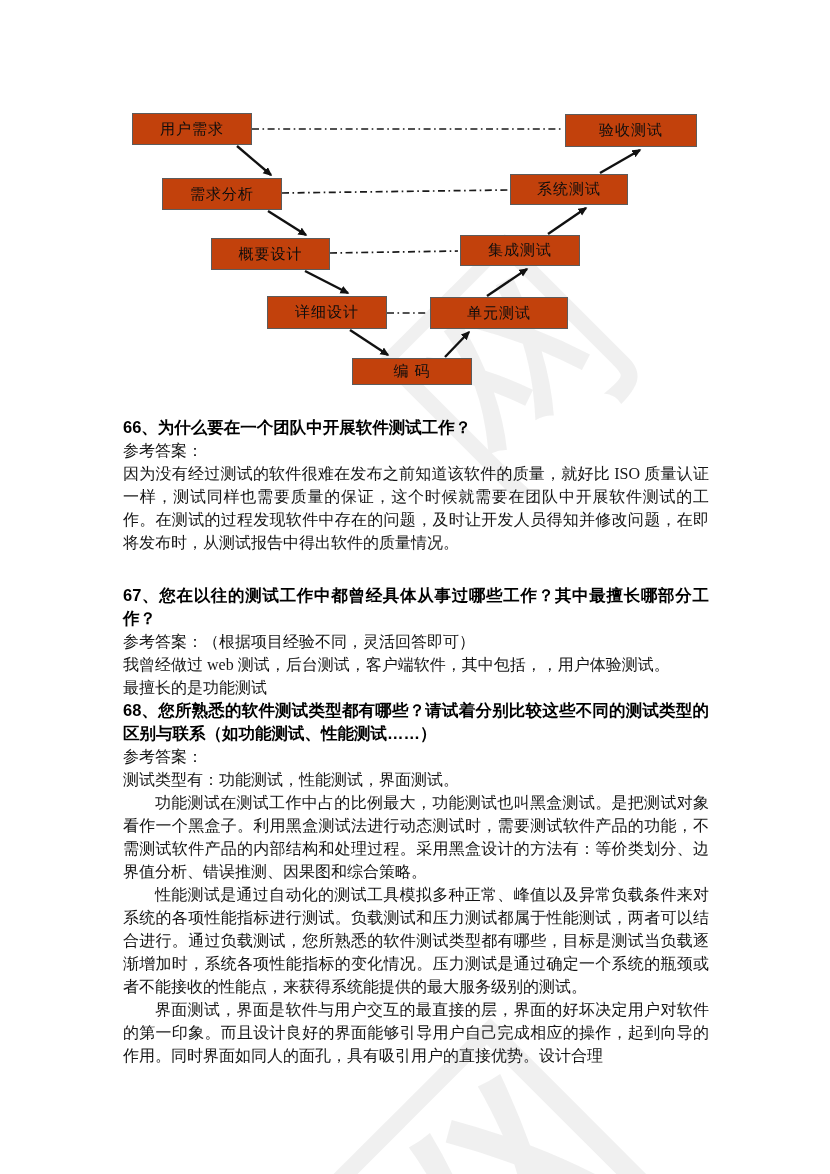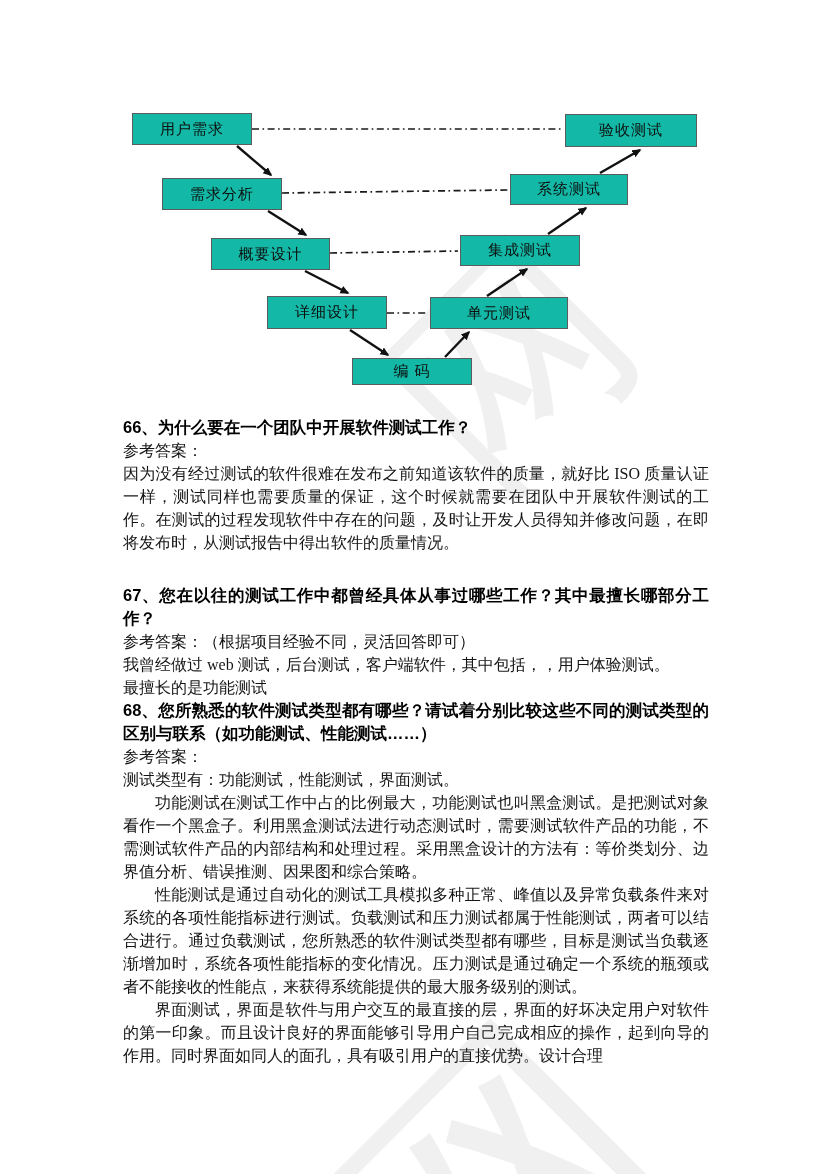--- a/index.html
+++ b/index.html
@@ -24,21 +24,21 @@
     user-select:none;
   }
   .wm-mid{left:398px;top:252px;font-size:225px;}
   .wm-bottom{left:348px;top:1042px;font-size:300px;}
 
   
   .diagram{position:absolute;left:0;top:0;width:830px;height:420px;}
   .diagram svg{position:absolute;left:0;top:0;}
   .dbox{
     position:absolute;
-    background:#14b8a6;
+    background:#c2410c;
     border:1.5px solid #5c5c5c;
     box-sizing:border-box;
     display:flex;align-items:center;justify-content:center;
     font-family:"Liberation Sans","DejaVu Sans",sans-serif;
     font-size:15px;font-weight:500;color:#0d0d0d;
     letter-spacing:1px;
   }
   .dd{stroke:#1a1a1a;stroke-width:1.7;stroke-dasharray:7 3.5 1.6 3.5;fill:none;}
   .sa{stroke:#111;stroke-width:2.4;fill:none;}
 

